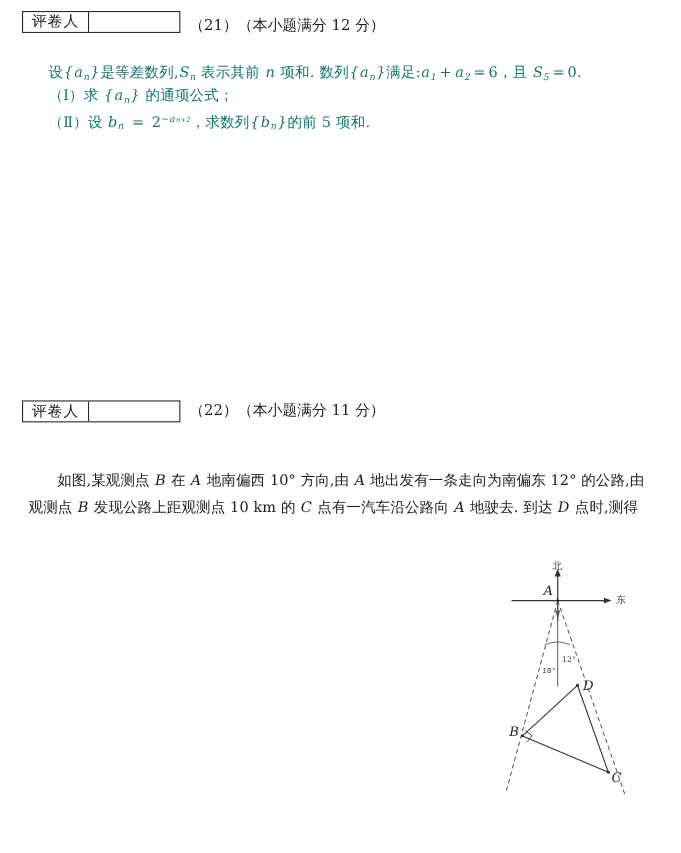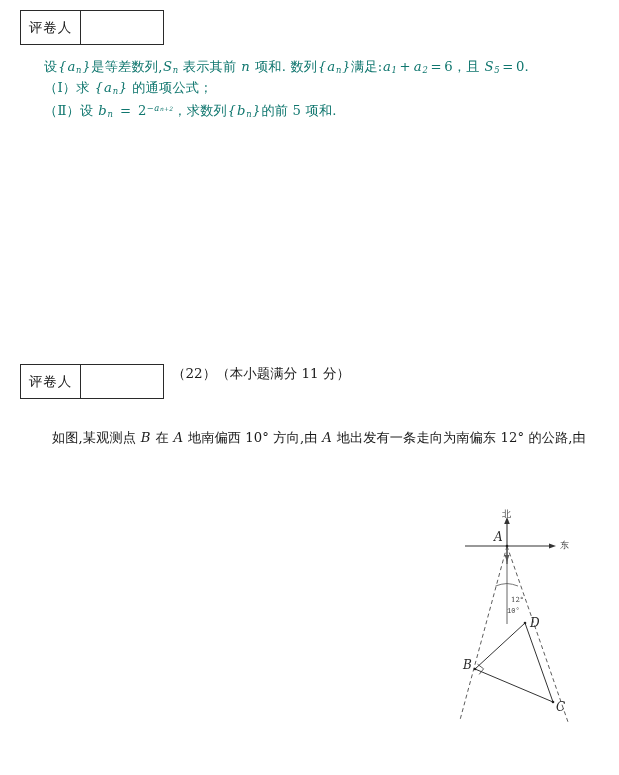--- a/index.html
+++ b/index.html
@@ -22,21 +22,21 @@
     width: 619px;
     height: 775px;
   }
 
   
   .grader-box {
     position: absolute;
     display: flex;
     border: 1px solid #2a2a2a;
     box-sizing: border-box;
-    height: 35px;
+    height: 20px;
     background: #fff;
   }
   .grader-label {
     width: 60px;
     display: flex;
     align-items: center;
     justify-content: center;
     font-size: 13.5px;
     letter-spacing: 1px;
     border-right: 1px solid #2a2a2a;
@@ -127,20 +127,21 @@
 </head>
 <body>
 
 <div class="page">
 
   <div class="grader-box" style="left:20px; top:10px;">
     <div class="grader-label">评卷人</div>
     <div class="grader-blank"></div>
   </div>
 
+  <div class="q-head" style="left:172px; top:10px;">（21）（本小题满分 12 分）</div>
 
   <div class="prob-body" style="left:44px; top:56px; width:540px;">
 
     <div class="ln">设<i class="v brace">{</i><i class="v">a</i><sub class="s">n</sub><i class="v brace">}</i>是等差数列,<i class="v">S</i><sub class="s">n</sub>&nbsp;表示其前&nbsp;<i class="v">n</i>&nbsp;项和.&nbsp;数列<i class="v brace">{</i><i class="v">a</i><sub class="s">n</sub><i class="v brace">}</i>满足:<i class="v">a</i><sub class="s">1</sub><span class="op">+</span><i class="v">a</i><sub class="s">2</sub><span class="op">=</span>6，且&nbsp;<i class="v">S</i><sub class="s">5</sub><span class="op">=</span>0.</div>
 
     <div class="ln">（Ⅰ）求&nbsp;<i class="v brace">{</i><i class="v">a</i><sub class="s">n</sub><i class="v brace">}</i>&nbsp;的通项公式；</div>
 
     <div class="ln">（Ⅱ）设&nbsp;<i class="v">b</i><sub class="s">n</sub>&nbsp;<span class="op">=</span>&nbsp;2<sup class="s">−<i class="v">a</i><span style="font-size:6px;">n+2</span></sup>，求数列<i class="v brace">{</i><i class="v">b</i><sub class="s">n</sub><i class="v brace">}</i>的前&nbsp;5&nbsp;项和.</div>
   </div>
 
@@ -148,20 +149,21 @@
     <div class="grader-label">评卷人</div>
     <div class="grader-blank"></div>
   </div>
 
   <div class="q-head" style="left:172px; top:360px;">（22）（本小题满分 11 分）</div>
 
   <div class="p22" style="left:26px; top:426px; width:580px;">
 
     <div class="ln"><span class="indent"></span>如图,某观测点&nbsp;<i class="v">B</i>&nbsp;在&nbsp;<i class="v">A</i>&nbsp;地南偏西&nbsp;10°&nbsp;方向,由&nbsp;<i class="v">A</i>&nbsp;地出发有一条走向为南偏东&nbsp;12°&nbsp;的公路,由</div>
 
+    <div class="ln">观测点&nbsp;<i class="v">B</i>&nbsp;发现公路上距观测点&nbsp;10&nbsp;km&nbsp;的&nbsp;<i class="v">C</i>&nbsp;点有一汽车沿公路向&nbsp;<i class="v">A</i>&nbsp;地驶去.&nbsp;到达&nbsp;<i class="v">D</i>&nbsp;点时,测得</div>
 
 
   </div>
 
   <div class="figure" style="left:452px; top:512px; width:150px; height:215px;">
 
     <svg width="150" height="215" viewBox="0 0 150 215">
 
       <line x1="55" y1="8" x2="55" y2="52" stroke="#333" stroke-width="1.1"></line>
       <polygon points="55,5 52.2,12 57.8,12" fill="#333"></polygon>
@@ -189,21 +191,21 @@
 
       <circle cx="55" cy="34" r="1.3" fill="#222"></circle>
       <circle cx="23" cy="157" r="1.3" fill="#222"></circle>
       <circle cx="73" cy="111" r="1.3" fill="#222"></circle>
       <circle cx="101" cy="190" r="1.3" fill="#222"></circle>
     </svg>
 
     <span class="fig-cn" style="left:50px; top:-4px;">北</span>
     <span class="fig-cn" style="left:108px; top:27px;">东</span>
 
-    <span class="fig-ang" style="left:55px; top:95px;font-family:Liberation Mono, monospace;">10°</span>
+    <span class="fig-ang" style="left:41px; top:95px;font-family:Liberation Mono, monospace;">10°</span>
     <span class="fig-ang" style="left:59px; top:84px;">12°</span>
 
     <span class="fig-label" style="left:42px; top:18px;">A</span>
     <span class="fig-label" style="left:11px; top:146px;">B</span>
     <span class="fig-label" style="left:78px; top:104px;">D</span>
     <span class="fig-label" style="left:104px; top:188px;">C</span>
   </div>
 
 </div>
 

